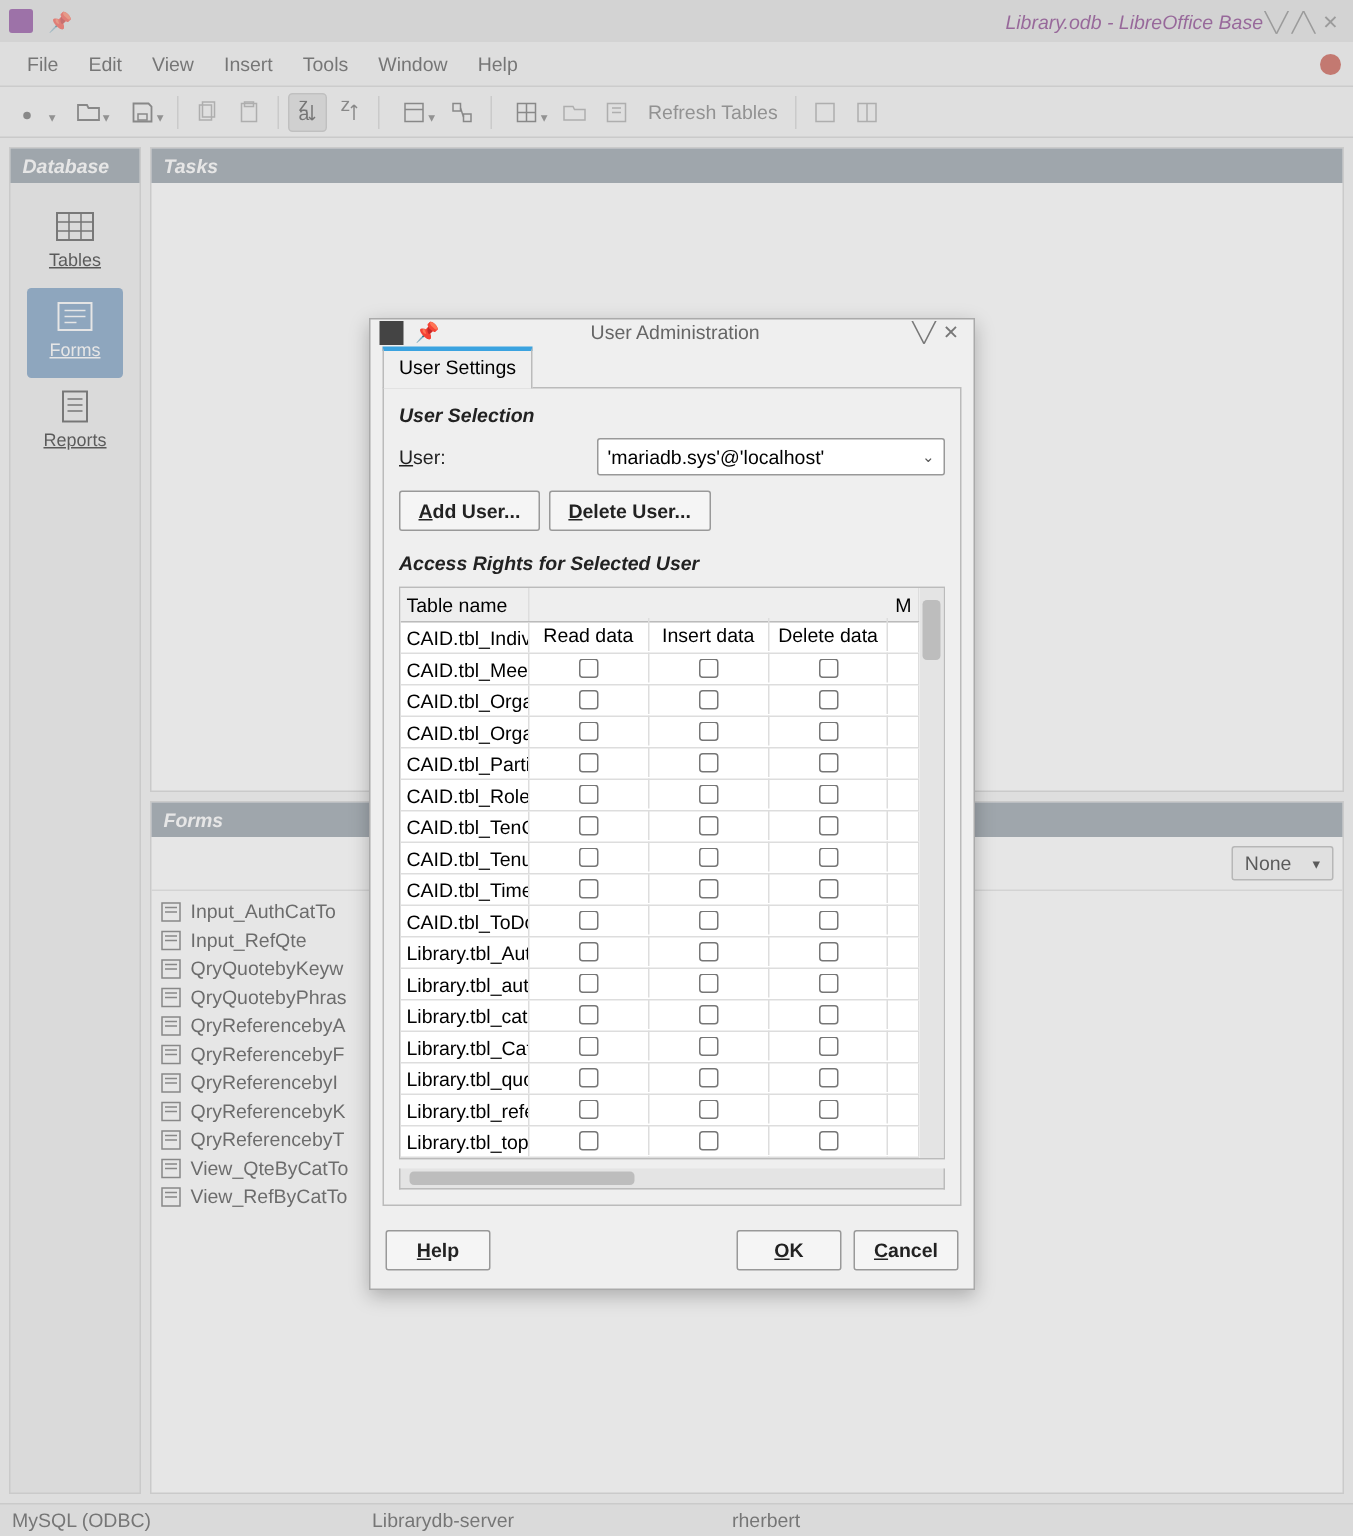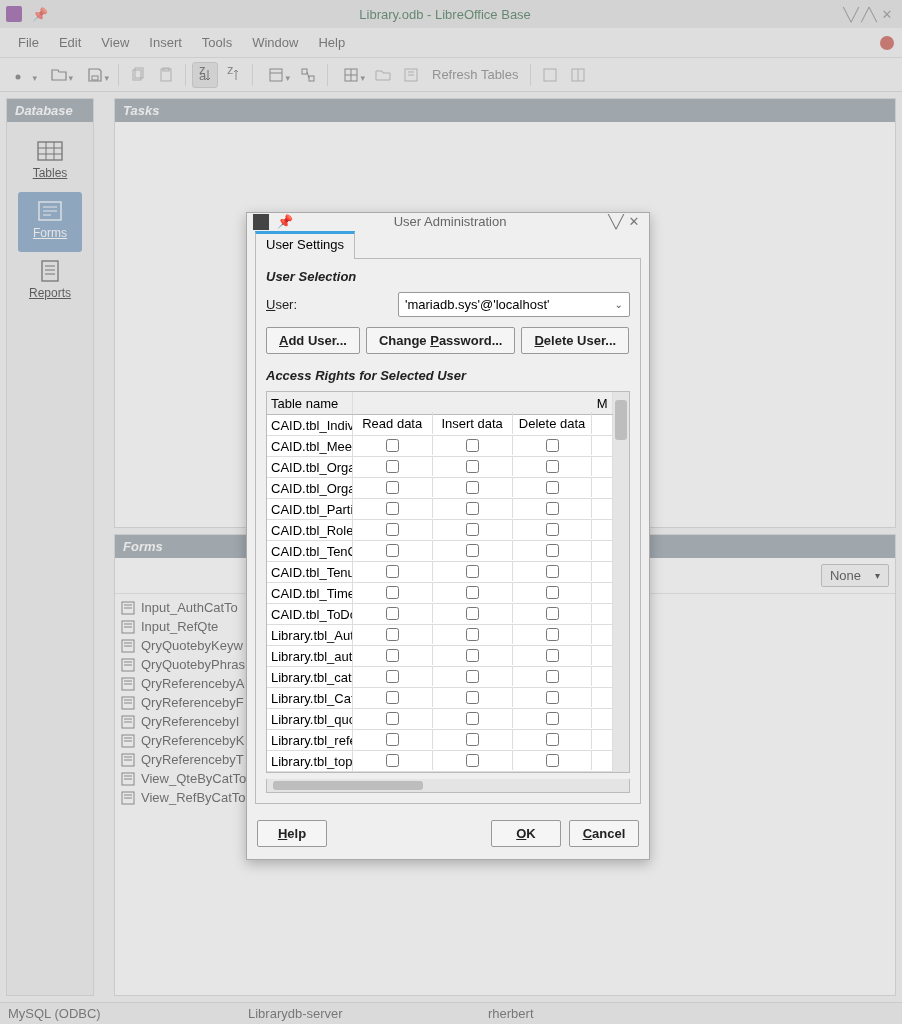--- a/index.html
+++ b/index.html
@@ -5,40 +5,40 @@
 * { box-sizing: border-box; margin: 0; padding: 0; font-family: "Segoe UI", "Liberation Sans", sans-serif; font-size: 13px; }
 body { width: 902px; height: 1024px; background: #f0f0f0; position: relative; overflow: hidden; }
 
 
 .dim-overlay { position: absolute; inset: 0; background: rgba(200,200,200,0.45); z-index: 50; pointer-events: none; }
 
 
 .titlebar { height: 28px; background: #dcdcdc; display:flex; align-items:center; padding: 0 6px; color:#555; }
 .titlebar .icon-box { width:16px; height:16px; background:#7a2c8f; border-radius:2px; margin-right:6px; }
 .titlebar .pin { margin-left:4px; color:#777; }
-.titlebar .title { flex:1; text-align:center; color:#14532d; }
+.titlebar .title { flex:1; text-align:right; color:#701a75;font-style:italic; }
 .titlebar .win-btn { width:18px; text-align:center; color:#777; cursor:pointer; }
 
 
 .menubar { height: 30px; background:#f0f0f0; display:flex; align-items:center; padding: 0 8px; border-bottom:1px solid #d0d0d0; }
 .menubar .menu-item { padding: 4px 10px; color:#333; cursor:pointer; }
 .menubar .close-doc { margin-left:auto; width:14px; height:14px; border-radius:50%; background:#c0392b; cursor:pointer; }
 
 
 .toolbar { height: 34px; background:#f2f2f2; display:flex; align-items:center; padding:0 6px; border-bottom:1px solid #ccc; gap:2px; }
 .tool-btn { width:26px; height:26px; display:flex; align-items:center; justify-content:center; border:1px solid transparent; border-radius:3px; color:#555; cursor:pointer; }
 .tool-btn.active { background:#d8d8d8; border-color:#bbb; }
 .tool-btn svg { width:16px; height:16px; }
 .tool-sep { width:1px; height:22px; background:#ccc; margin:0 4px; }
 .tool-btn.drop { width:34px; position:relative; }
 .tool-btn .caret { position:absolute; right:2px; bottom:4px; font-size:9px; color:#666; }
 .tool-text-btn { padding:0 6px; height:26px; display:flex; align-items:center; color:#666; cursor:pointer; }
 
 
-.content { display:flex; height: calc(100% - 28px - 30px - 34px - 22px); padding:6px; gap:20px; }
+.content { display:flex; height: calc(100% - 28px - 30px - 34px - 22px); padding:6px; gap:6px; }
 
 
 .sidebar { width:88px; background:#e9e9e9; border:1px solid #ccc; display:flex; flex-direction:column; }
 .sidebar-header { background:#7f8a95; color:#fff; padding:4px 8px; font-style:italic; font-weight:bold; }
 .sidebar-items { flex:1; display:flex; flex-direction:column; align-items:center; padding-top:10px; gap:0; }
 .nav-cell { width:64px; padding:8px 0 12px 0; display:flex; flex-direction:column; align-items:center; gap:4px; cursor:pointer; border-radius:3px; }
 .nav-cell.selected { background:#5F8AB6; color:#fff; }
 .nav-cell .nav-icon { width:28px; height:22px; }
 .nav-cell .nav-label { font-size:12px; text-decoration: underline; text-decoration-style: solid; }
 
@@ -395,21 +395,20 @@
     <div class="heading">User Selection</div>
     <div class="row">
       <label><span style="text-decoration:underline">U</span>ser:</label>
       <div class="combo">
         <span>'mariadb.sys'@'localhost'</span>
         <span class="caret3">⌄</span>
       </div>
     </div>
     <div class="btn-row">
       <div class="btn"><span class="ul">A</span>dd User...</div>
-      <div class="btn">Change <span class="ul">P</span>assword...</div>
       <div class="btn"><span class="ul">D</span>elete User...</div>
     </div>
     <div class="heading">Access Rights for Selected User</div>
 
     <div class="table-wrap">
       <div class="rights-table" id="rights-table">
           <div class="tr head">
             <div class="td name">Table name</div>
             <div class="td c">Read data</div>
             <div class="td c">Insert data</div>

